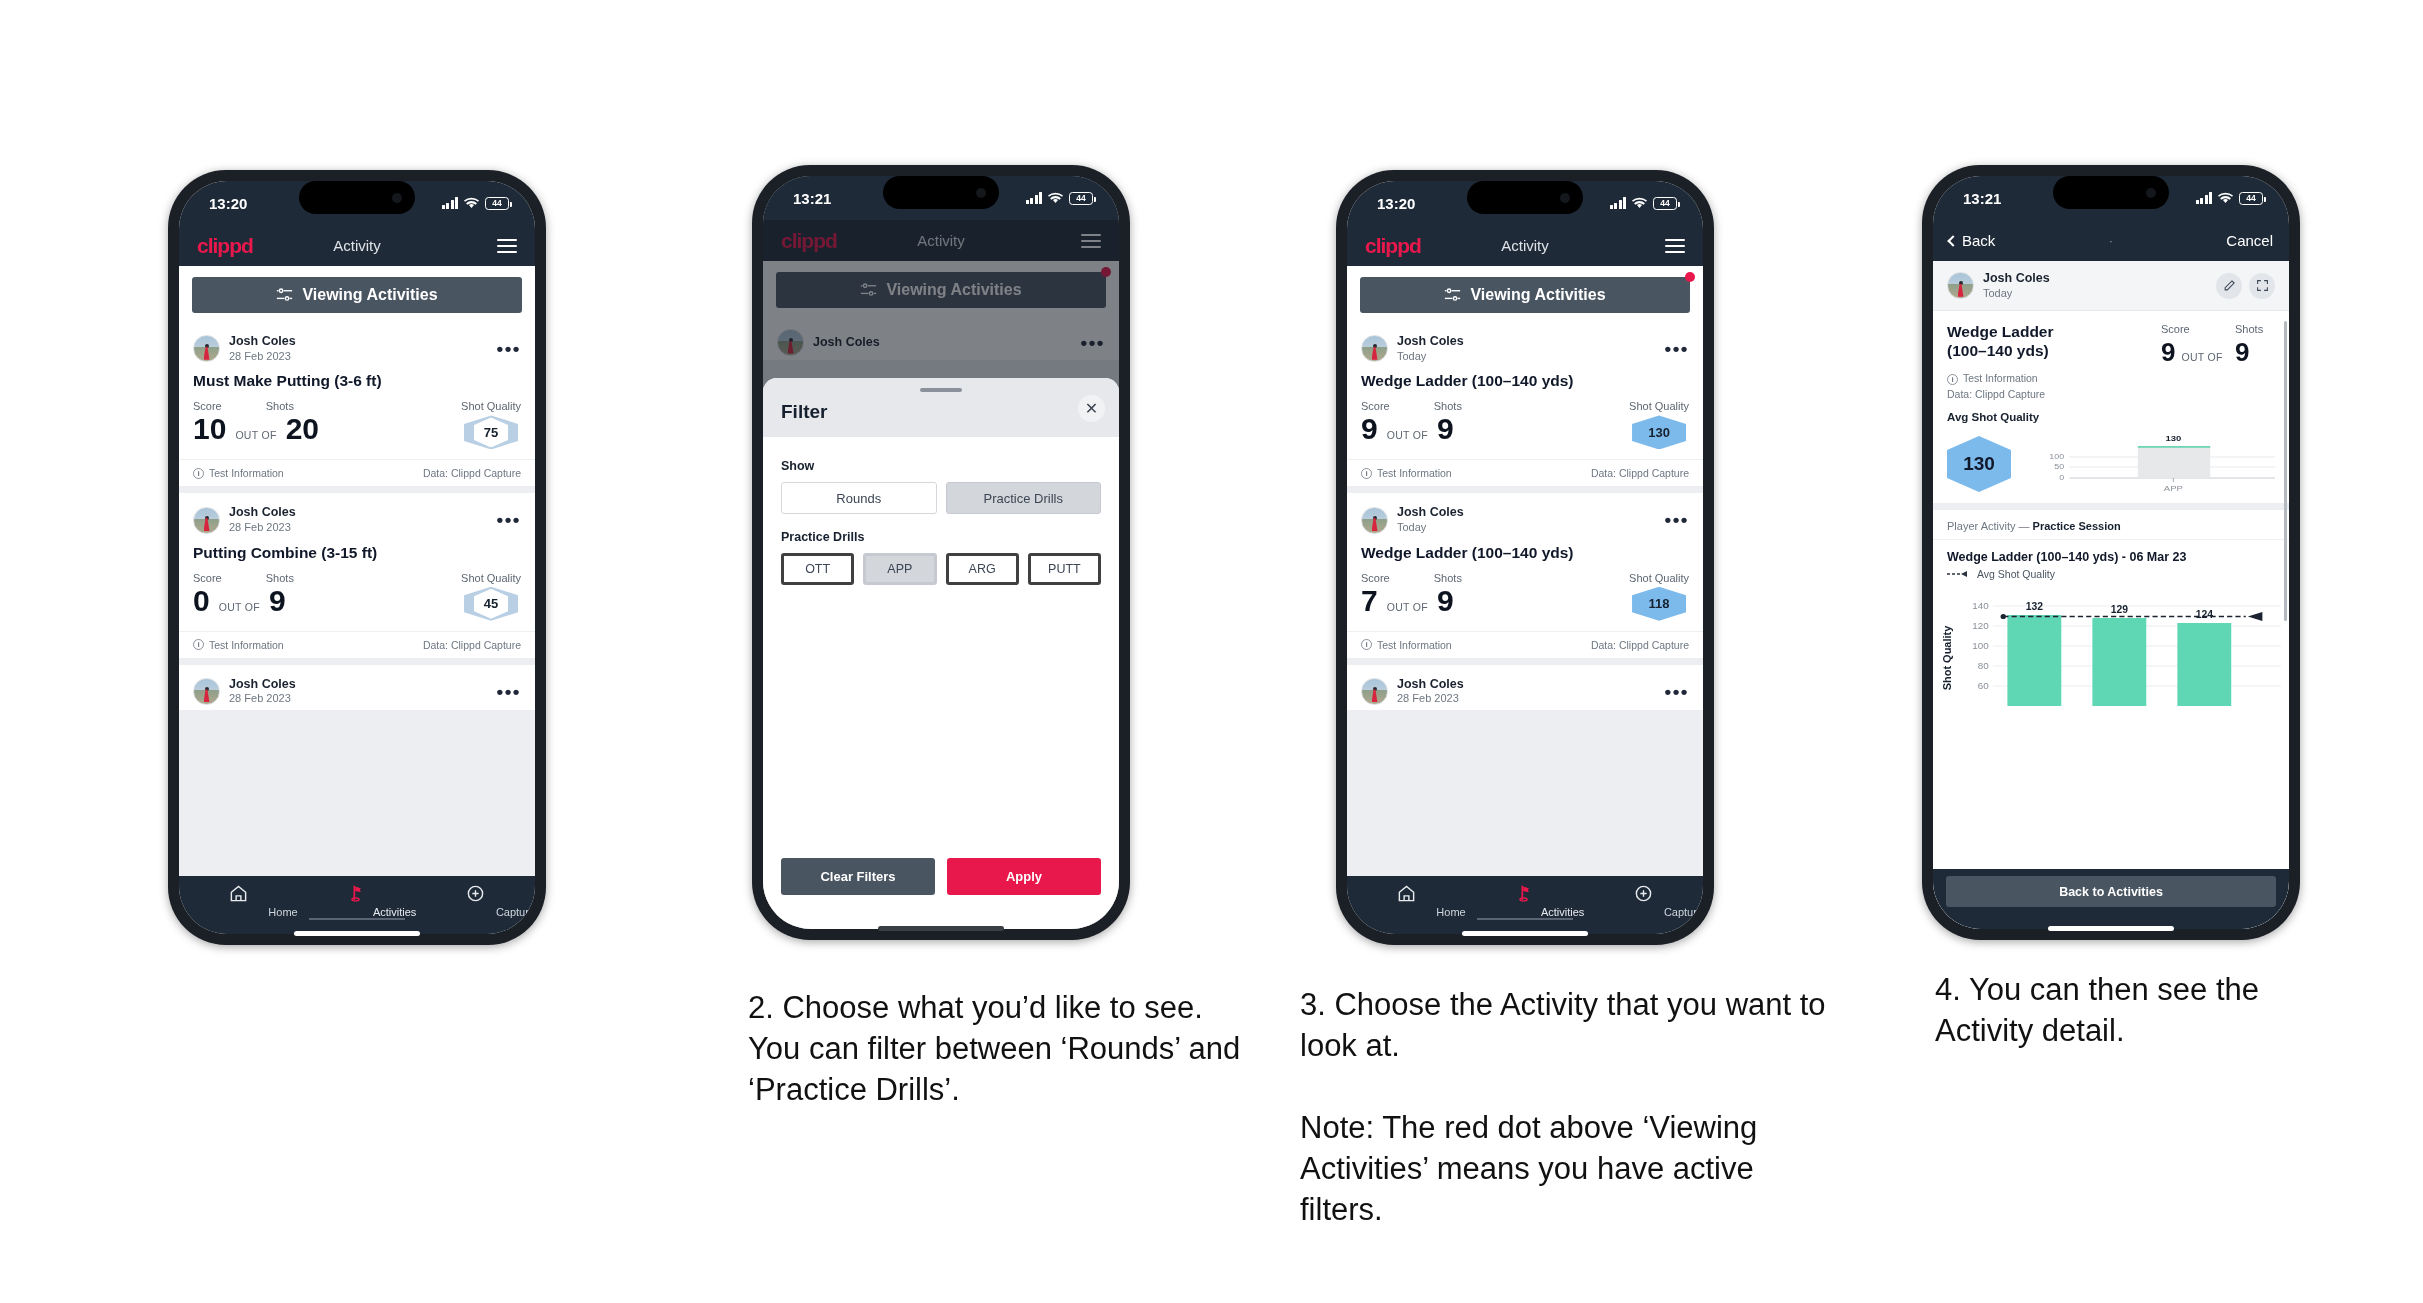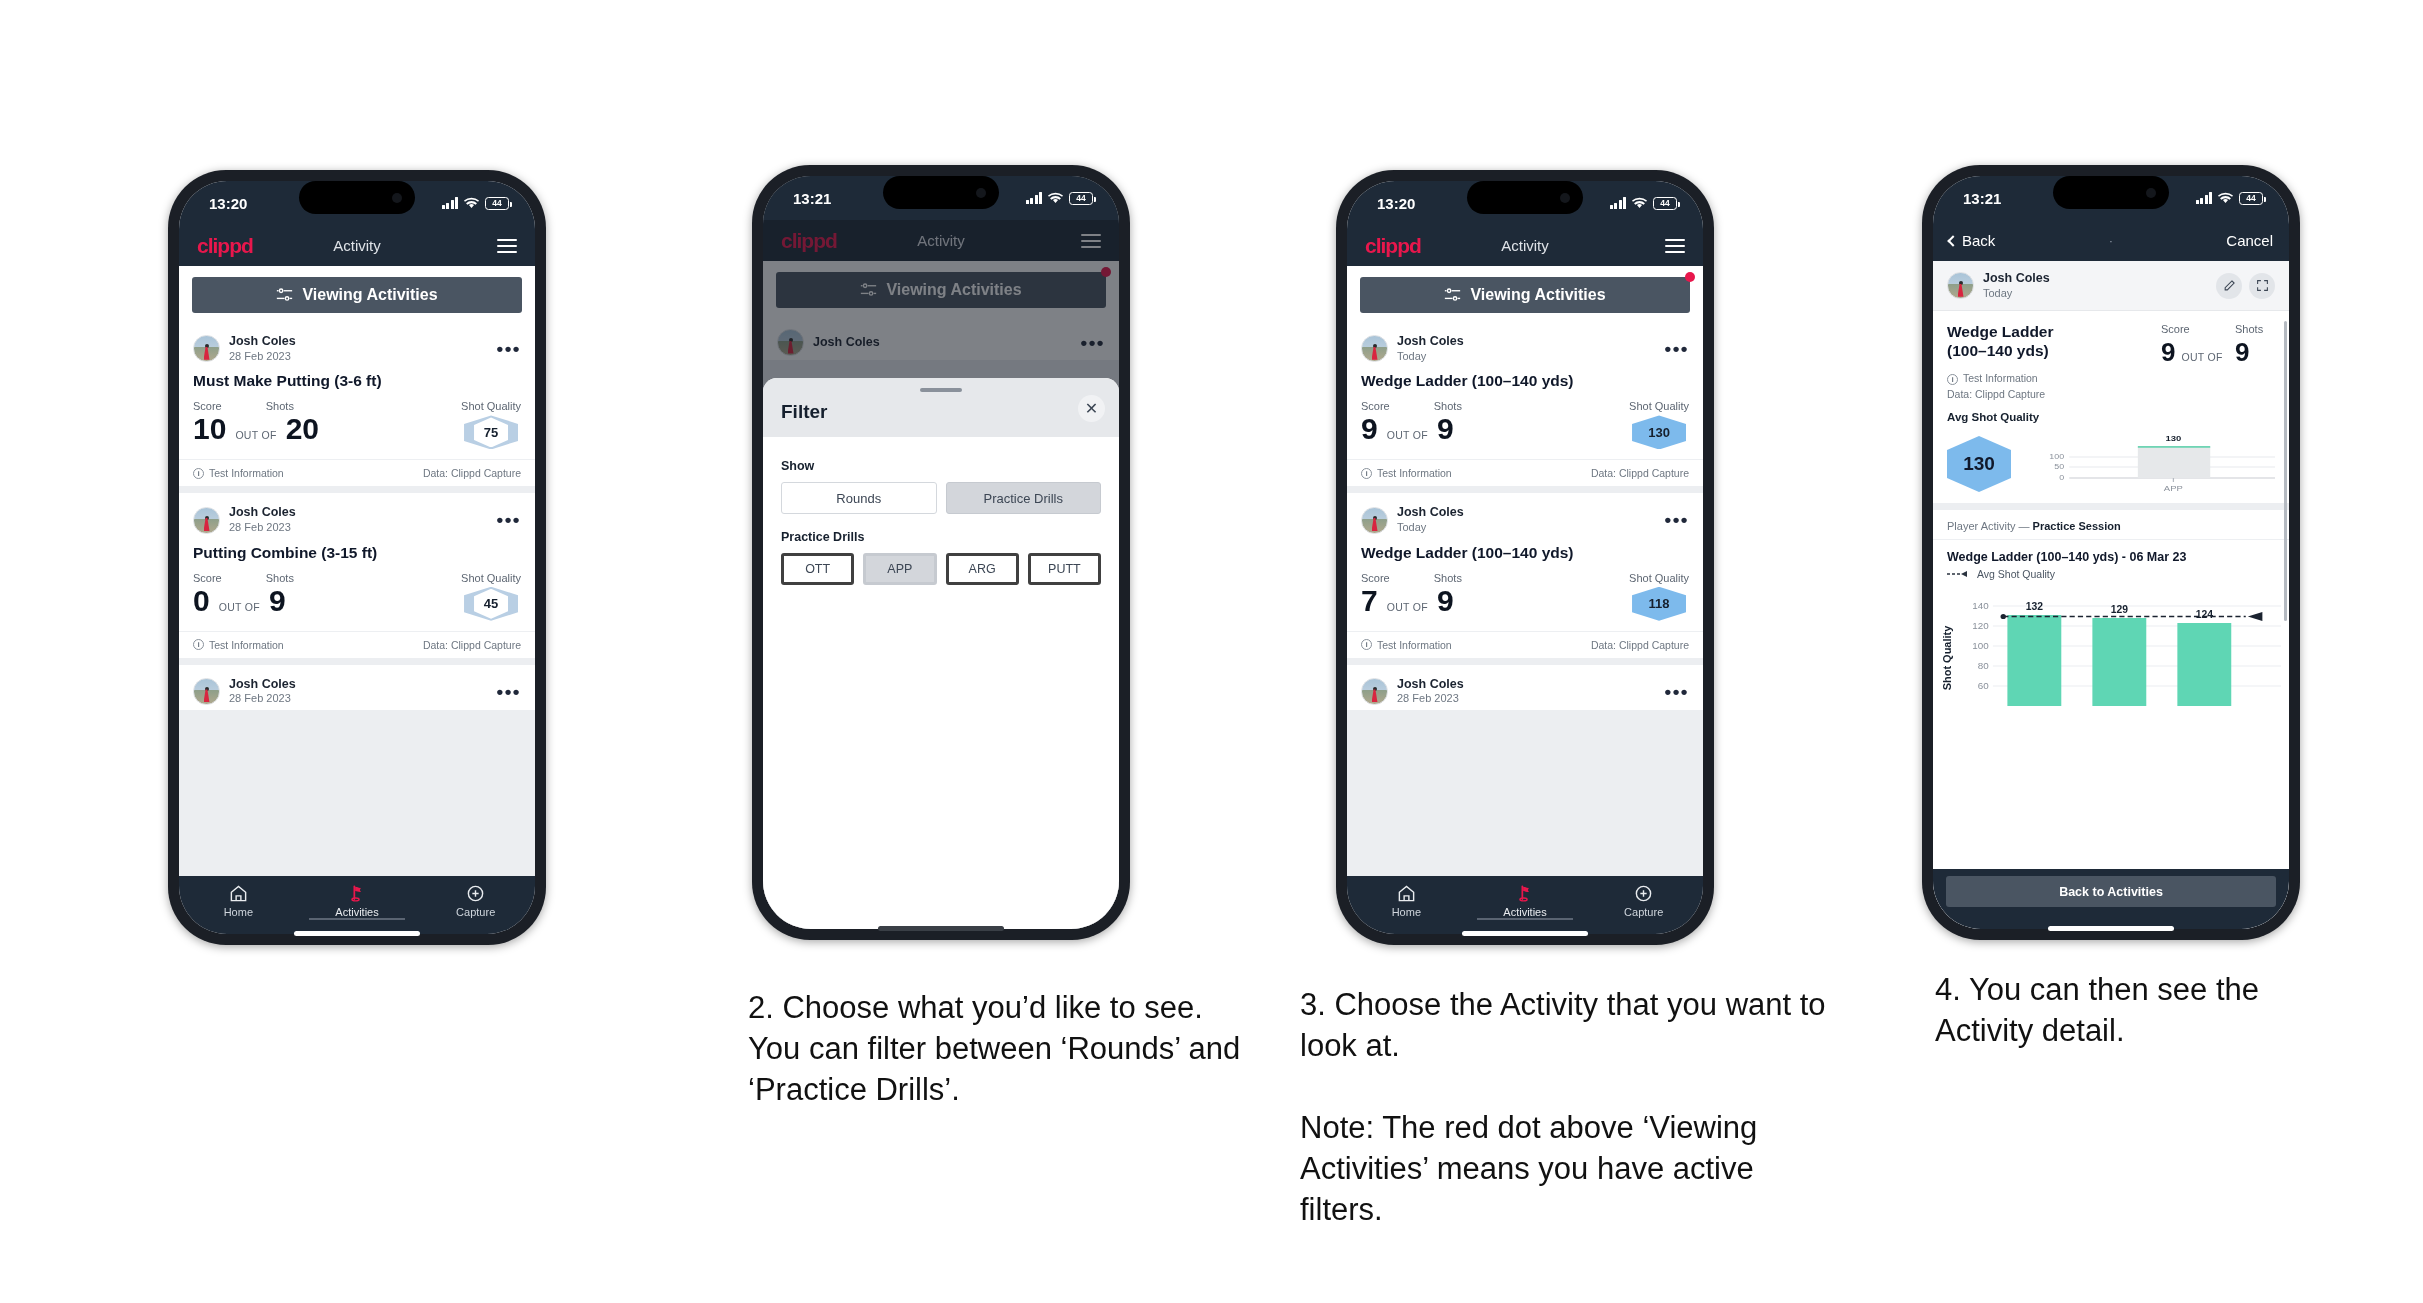--- a/index.html
+++ b/index.html
@@ -162,21 +162,21 @@
   }
   .card-foot .left { display: flex; align-items: center; gap: 5px; }
   .icirc { width: 11px; height: 11px; border: 1px solid #8a929c; border-radius: 50%;
     font-size: 8px; line-height: 9px; text-align: center; color: #6e7782; font-weight: bold; }
 
   
   .tabbar {
     flex: 0 0 58px; background: #1e2a38; display: flex;
     align-items: flex-start; padding-top: 7px; position: relative; z-index: 5;
   }
-  .tab { flex: 1; text-align: center; color: #cfd5dc; font-size: 11px; }
+  .tab { flex: 1; text-align: right; color: #cfd5dc; font-size: 11px; }
   .tab .ic { height: 21px; display:flex; align-items:center; justify-content:center; margin-bottom: 2px; }
   .tab.active { color: #e9ecef; }
   .tab.active .ic svg { fill: #e8174c; }
   .tab-underline { position: absolute; bottom: 14px; left: 50%; transform: translateX(-50%); width: 96px; height: 2px; background: #5a6472; }
 
   
   .dim { position: absolute; inset: 0; background: rgba(20,26,34,.55); z-index: 20; }
   .sheet {
     position: absolute; left: 0; right: 0; bottom: 0; z-index: 25;
     background: #fff; border-radius: 14px 14px 0 0; height: 551px;
@@ -506,20 +506,24 @@
             <div class="opt">Rounds</div>
             <div class="opt on">Practice Drills</div>
           </div>
           <div class="sec-lab">Practice Drills</div>
           <div class="chips">
             <div class="opt">OTT</div>
             <div class="opt on">APP</div>
             <div class="opt">ARG</div>
             <div class="opt">PUTT</div>
           </div>
+        </div>
+        <div class="sheet-foot">
+          <div class="btn grey">Clear Filters</div>
+          <div class="btn pink">Apply</div>
         </div>
       </div>
     </div>
     <div class="home-ind dark"></div>
   </div>
 
   <div class="phone" style="left:1336px; top:170px;">
     <div class="notch">
         <span class="cam"></span>
       </div>

